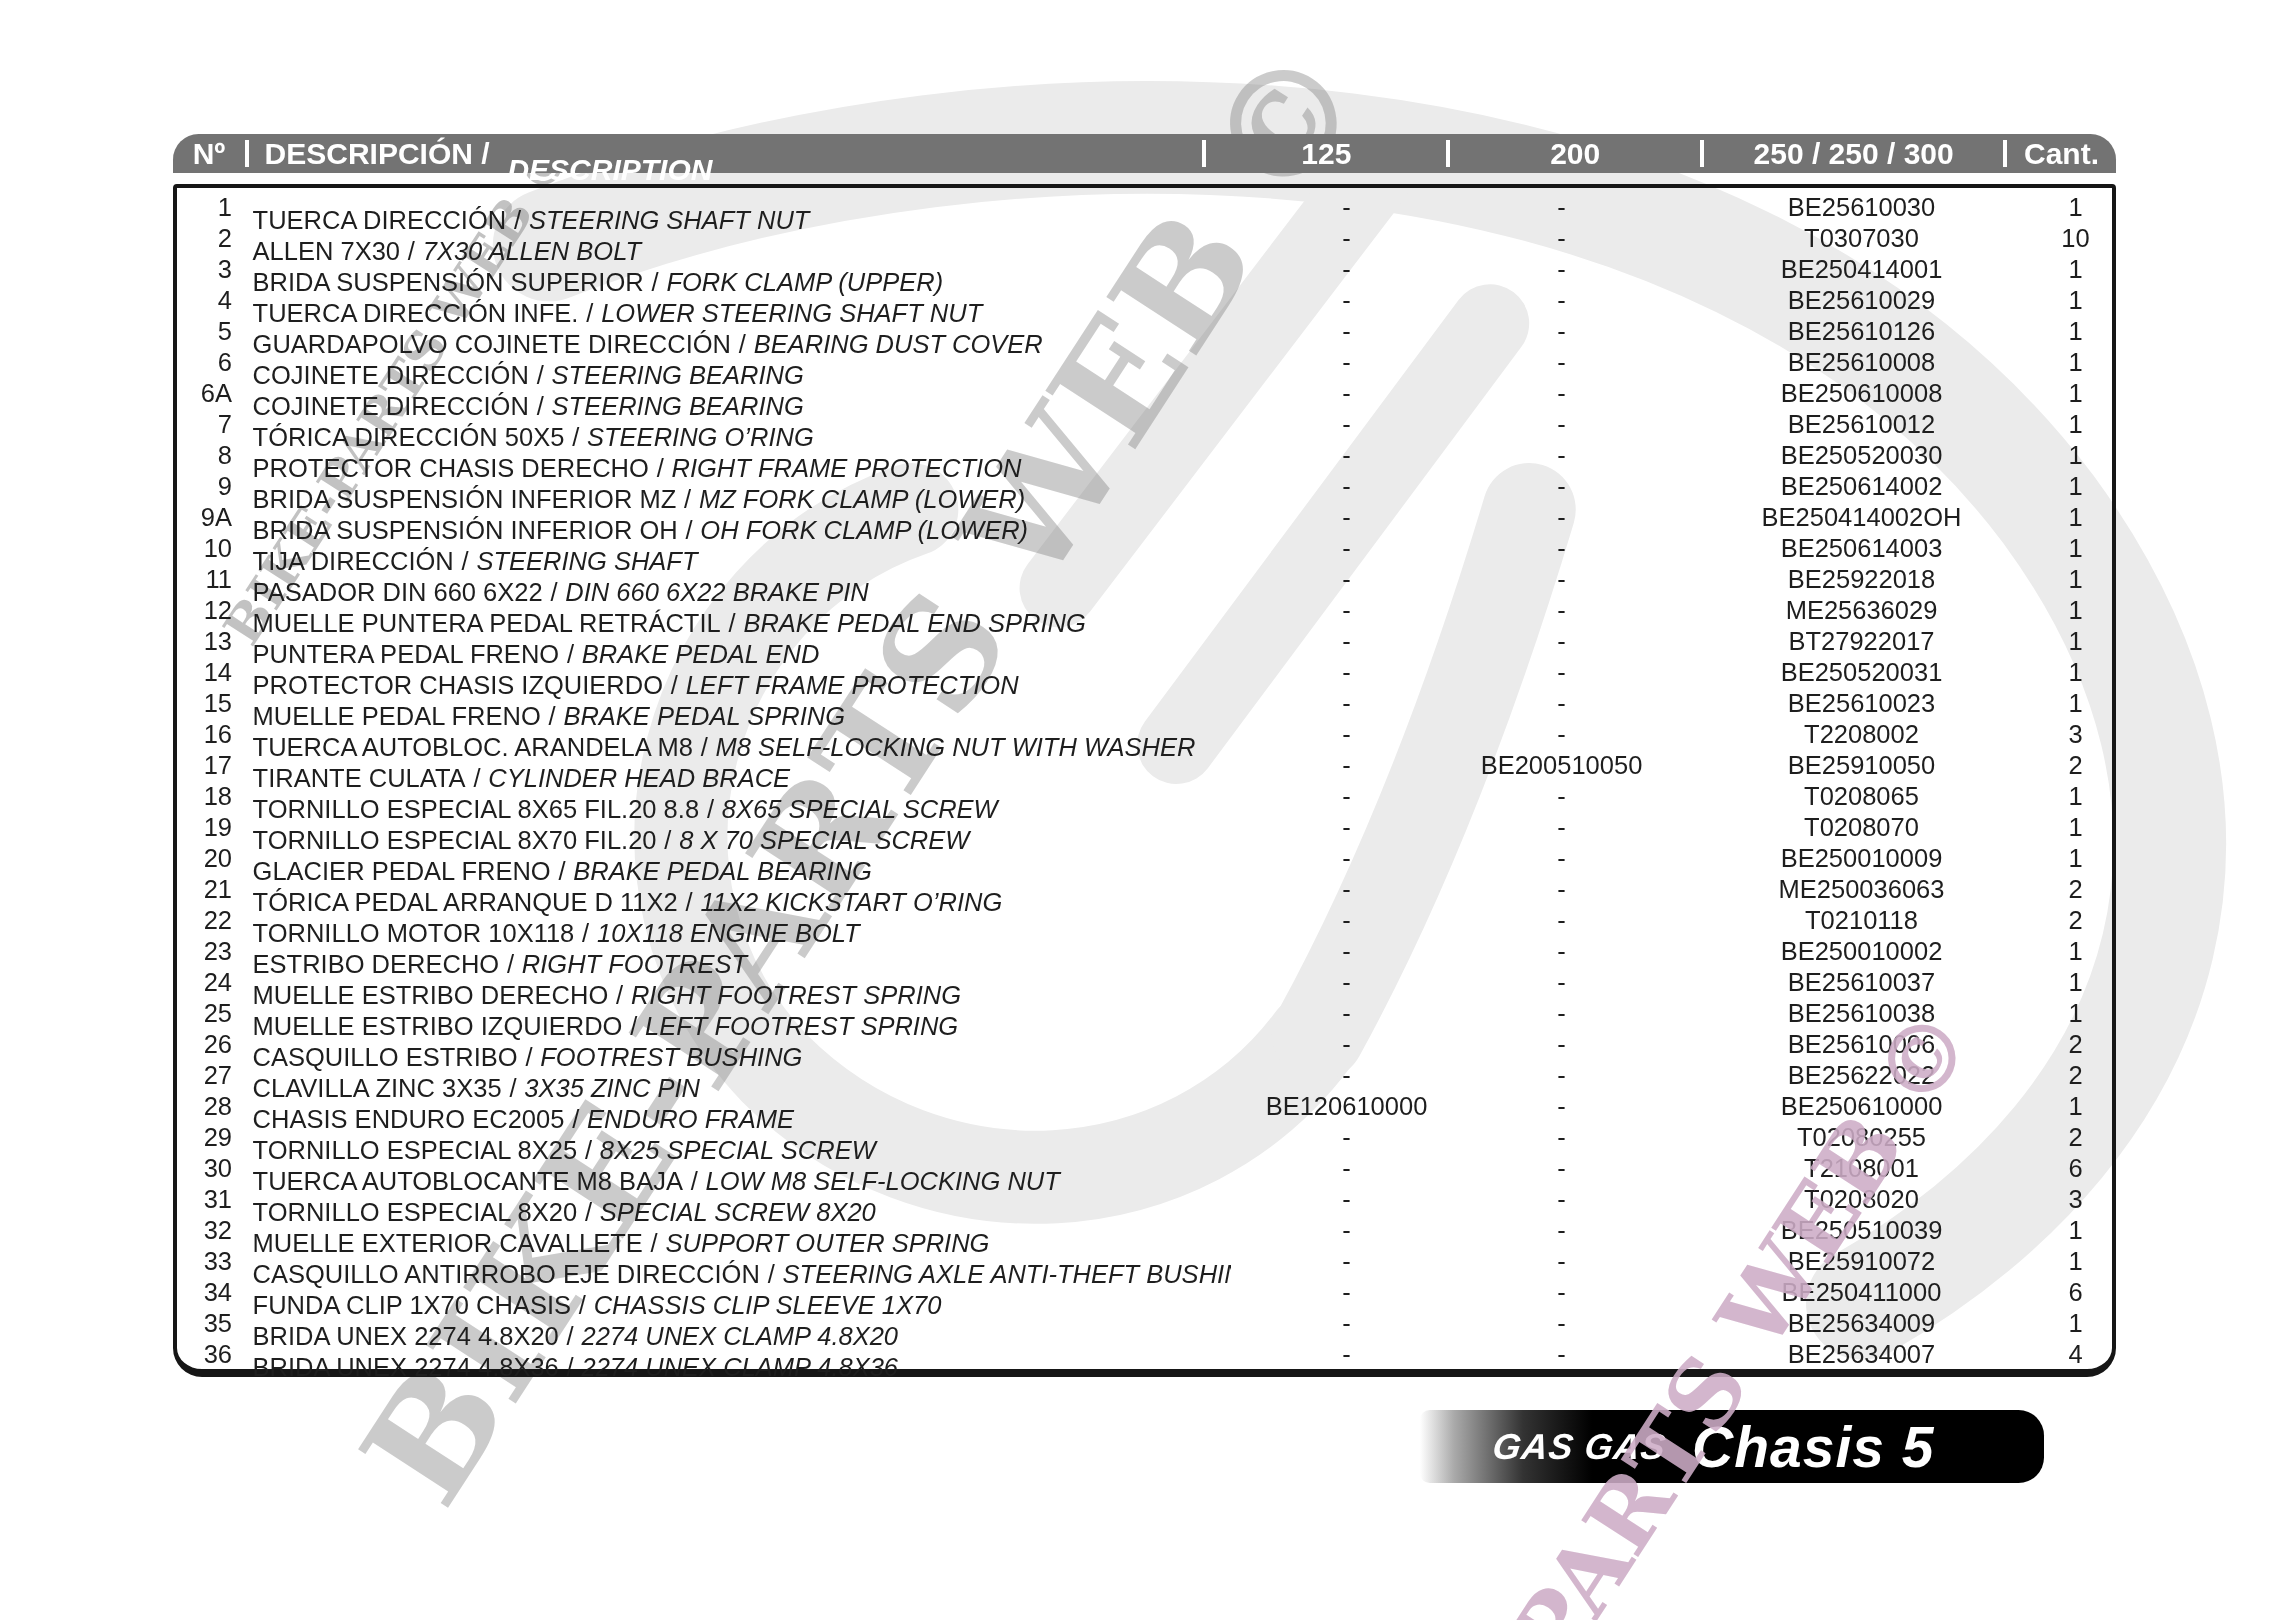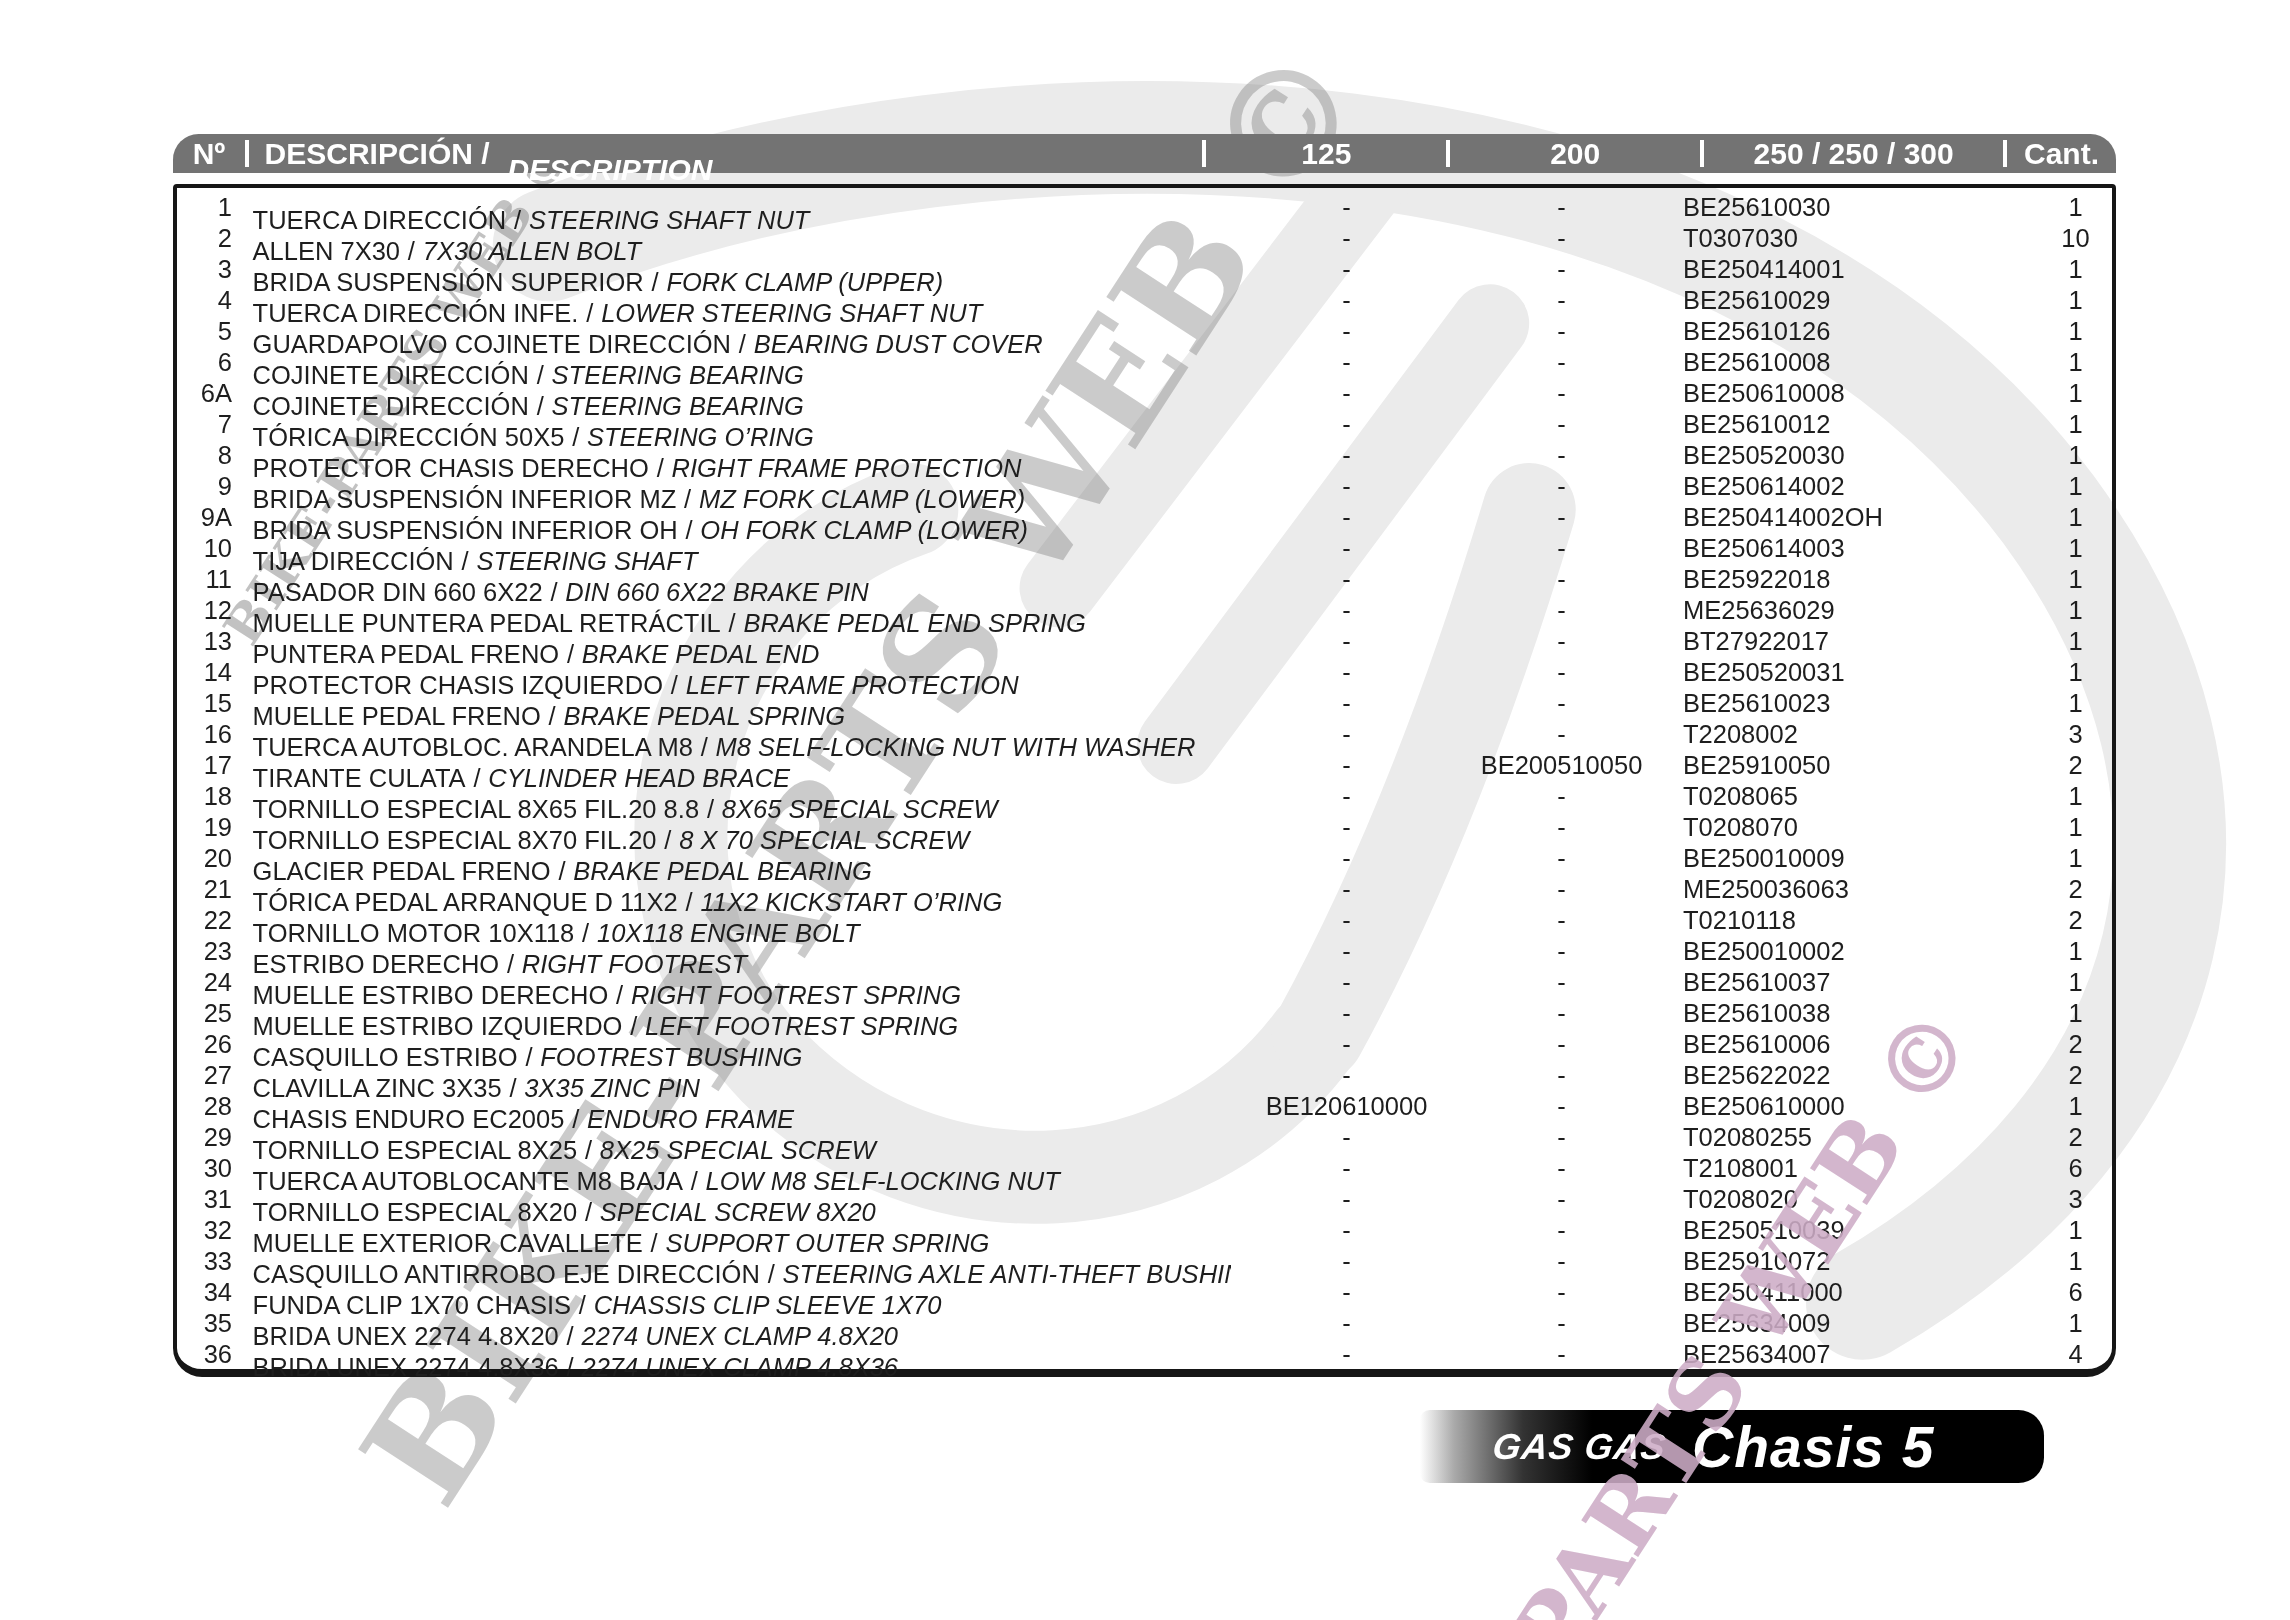--- a/index.html
+++ b/index.html
@@ -48,21 +48,21 @@
     position:absolute;left:178px;top:192px;width:1933px;z-index:2;
     font-size:25.5px;color:#1e1e1e;
   }
   .row{display:flex;align-items:center;height:31px;}
   .c{box-sizing:border-box;}
   .c.num{width:54px;text-align:right;flex:none;}
   .c.desc{flex:1;padding-left:20.6px;white-space:nowrap;overflow:hidden;margin-top:25px;}
   .c.c125{width:232px;text-align:center;flex:none;}
   .c.c200{width:198px;text-align:center;flex:none;}
   .c.sp{width:22.5px;flex:none;}
-  .c.c250{width:357px;flex:none;}
+  .c.c250{width:357px;text-align:center;flex:none;}
   .c.qty{width:71px;text-align:center;flex:none;}
   .c .en{font-style:italic;}
   .c .sl{padding:0 7.8px;}
   
   .brand-plate{
     position:absolute;left:1420px;top:1410px;width:624px;height:73px;z-index:5;
     background:linear-gradient(90deg,#ffffff 0px,#aaaaaa 34px,#333333 103px,#000000 172px);
     border-radius:9.8px 25.5px 25.5px 9.8px;
     display:flex;align-items:center;color:#ffffff;
   }

